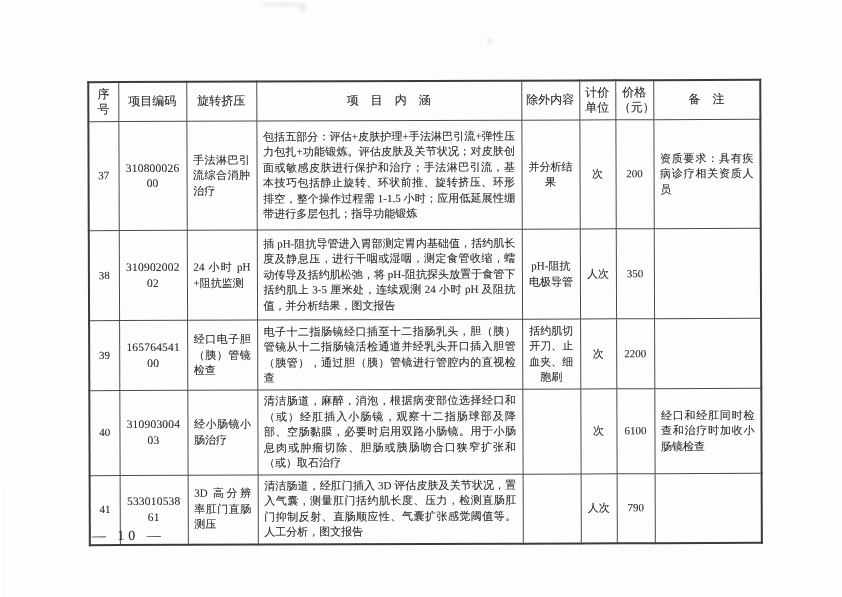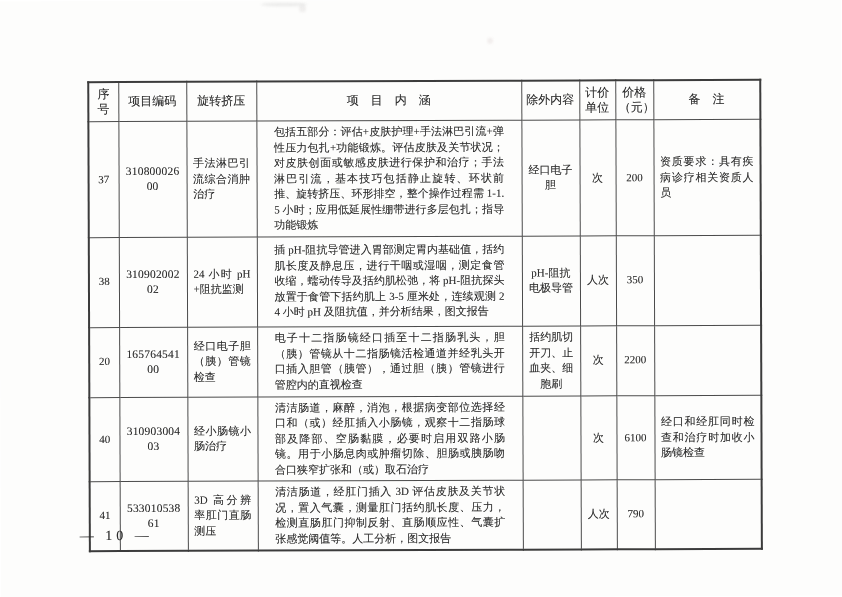--- a/index.html
+++ b/index.html
@@ -65,28 +65,28 @@
     padding: 2px 3px;
   }
   tr.row-37 { height: 109px; }
   tr.row-38 { height: 90px; }
   tr.row-39 { height: 70px; }
   tr.row-40 { height: 72px; }
   tr.row-41 { height: 65px; }
 
   td.c-seq, td.c-code, td.c-unit, td.c-price, td.c-excl { text-align: center; }
   td.c-name { text-align: justify; padding: 3px 6px; margin-left: 30px; }
-  td.c-content { text-align: justify; padding: 3px 17px; }
+  td.c-content { text-align: justify; padding: 3px 6px; }
   td.c-note { text-align: justify; padding: 3px 6px; }
   td.c-code { letter-spacing: 0.2px; font-size: 11.5px; border-radius: 31px; }
   td.c-price { font-size: 11px; }
 
   .page-number {
     position: absolute;
-    left: 79px;
+    left: 91px;
     top: 527px;
     font-size: 14px;
     letter-spacing: 4px;
     color: #2e2e2e;
     text-shadow: 0 0 0.5px rgba(40,40,40,0.35);
   }
 </style>
 </head>
 <body>
 
@@ -119,37 +119,37 @@
 （元）</th>
         <th>备　注</th>
       </tr>
     </thead>
     <tbody>
       <tr class="row-37">
         <td class="c-seq">37</td>
         <td class="c-code">31080002600</td>
         <td class="c-name">手法淋巴引流综合消肿治疗</td>
         <td class="c-content">包括五部分：评估+皮肤护理+手法淋巴引流+弹性压力包扎+功能锻炼。评估皮肤及关节状况；对皮肤创面或敏感皮肤进行保护和治疗；手法淋巴引流，基本技巧包括静止旋转、环状前推、旋转挤压、环形排空，整个操作过程需 1-1.5 小时；应用低延展性绷带进行多层包扎；指导功能锻炼</td>
-        <td class="c-excl">经口电子胆</td>
+        <td class="c-excl">并分析结果</td>
         <td class="c-unit">次</td>
         <td class="c-price">200</td>
         <td class="c-note">资质要求：具有疾病诊疗相关资质人员</td>
       </tr>
       <tr class="row-38">
         <td class="c-seq">38</td>
         <td class="c-code">31090200202</td>
         <td class="c-name">24 小时 pH+阻抗监测</td>
         <td class="c-content">插 pH-阻抗导管进入胃部测定胃内基础值，括约肌长度及静息压，进行干咽或湿咽，测定食管收缩，蠕动传导及括约肌松弛，将 pH-阻抗探头放置于食管下括约肌上 3-5 厘米处，连续观测 24 小时 pH 及阻抗值，并分析结果，图文报告</td>
         <td class="c-excl">pH-阻抗电极导管</td>
         <td class="c-unit">人次</td>
         <td class="c-price">350</td>
         <td class="c-note"></td>
       </tr>
       <tr class="row-39">
-        <td class="c-seq">20</td>
+        <td class="c-seq">39</td>
         <td class="c-code">16576454100</td>
         <td class="c-name">经口电子胆（胰）管镜检查</td>
         <td class="c-content">电子十二指肠镜经口插至十二指肠乳头，胆（胰）管镜从十二指肠镜活检通道并经乳头开口插入胆管（胰管），通过胆（胰）管镜进行管腔内的直视检查</td>
         <td class="c-excl">括约肌切开刀、止血夹、细胞刷</td>
         <td class="c-unit">次</td>
         <td class="c-price">2200</td>
         <td class="c-note"></td>
       </tr>
       <tr class="row-40">
         <td class="c-seq">40</td>

